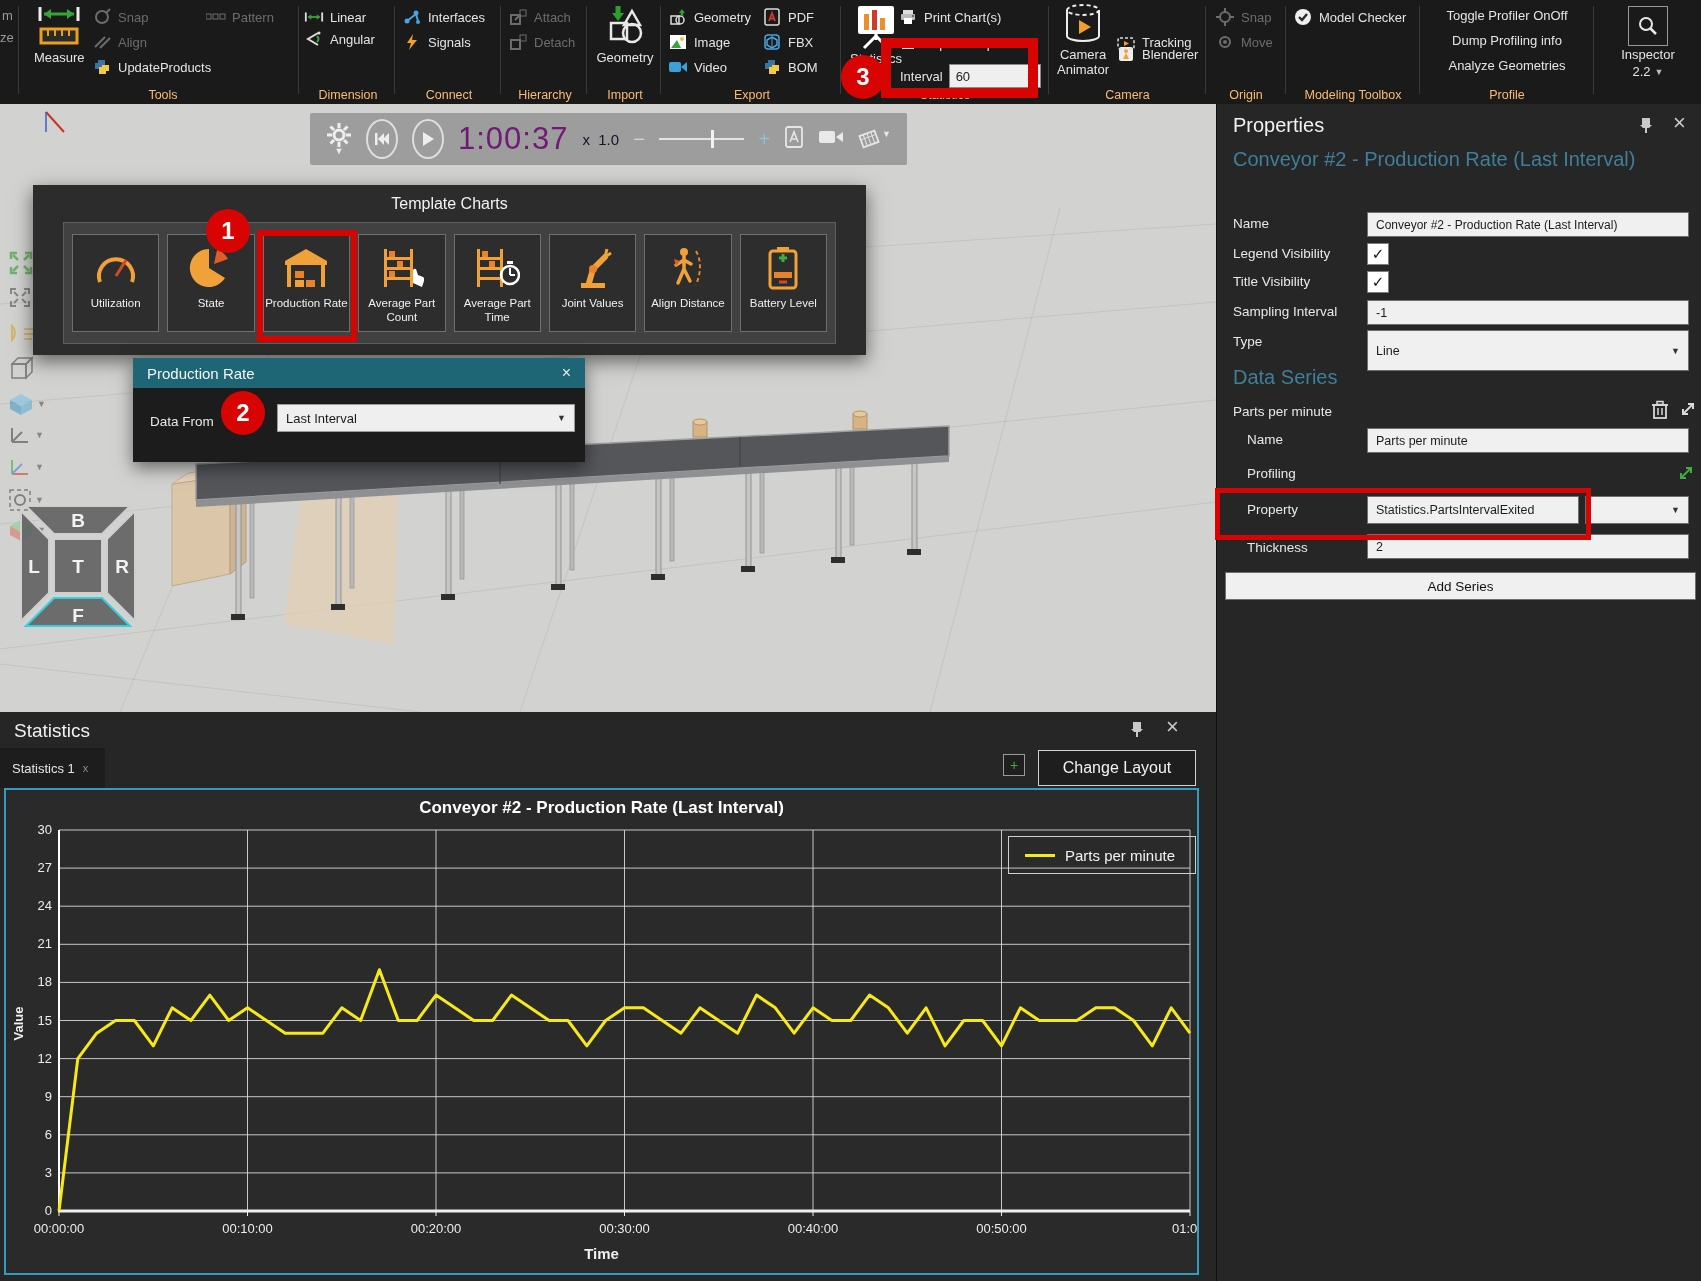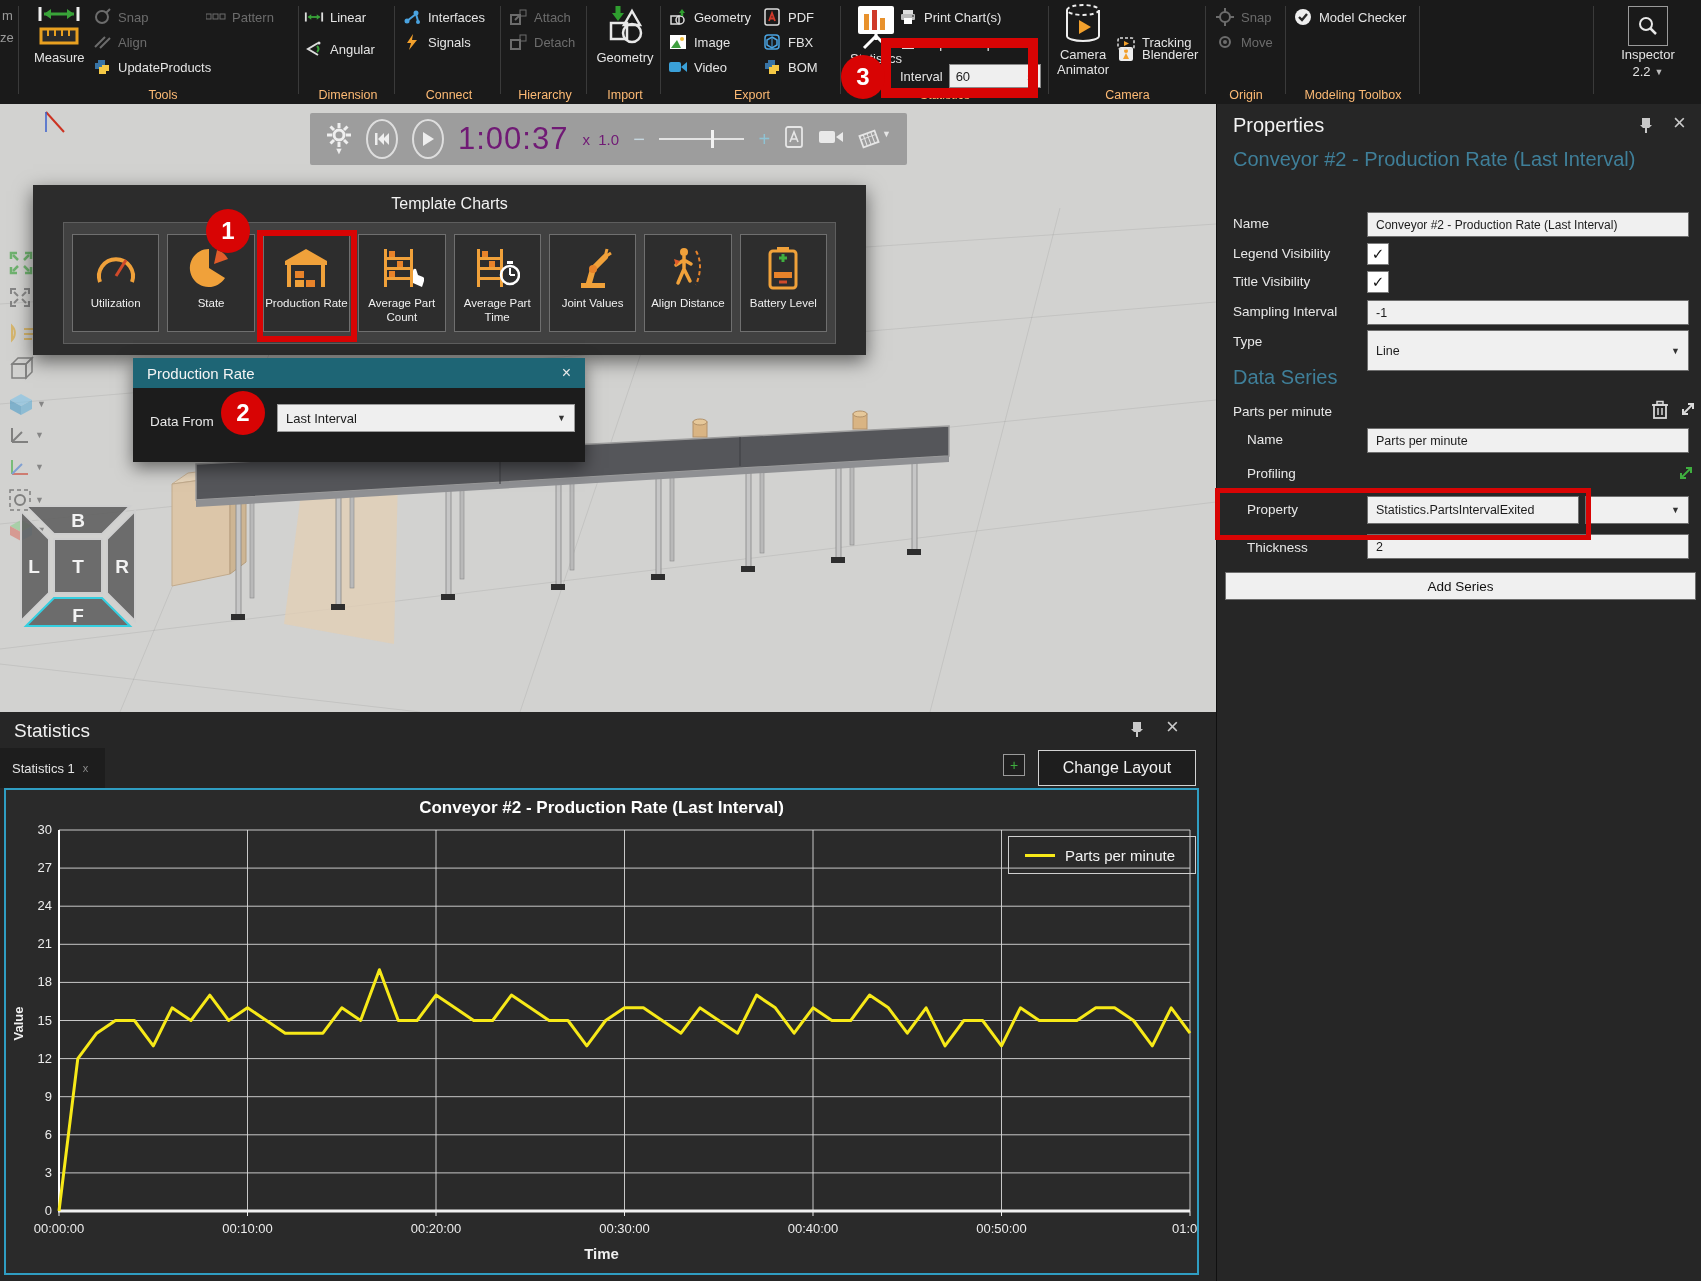--- a/index.html
+++ b/index.html
@@ -21,21 +21,21 @@
   .redbox.thin{border-width:6px;}
   .redcirc{position:absolute;width:44px;height:44px;border-radius:50%;background:#d80404;color:#fff;
            display:flex;align-items:center;justify-content:center;font-size:24px;font-weight:bold;z-index:31;}
   
   #viewport{position:absolute;left:0;top:104px;width:1216px;height:608px;background:#d2d2d0;overflow:hidden;}
   
   #playbar{position:absolute;left:310px;top:9px;width:597px;height:52px;background:#9d9d9d;border-radius:2px;
            display:flex;align-items:center;gap:14px;padding:0 16px;box-sizing:border-box;color:#e9e9e9;}
   .pcirc{width:36px;height:36px;border:2px solid #dedede;border-radius:50%;display:flex;align-items:center;justify-content:center;color:#eee;}
   #pb-time{font-size:31px;color:#701a75;font-weight:300;letter-spacing:1px;}
-  #pb-speed{font-size:15px;color:#701a75;}
+  #pb-speed{font-size:15px;color:#0f172a;}
   .slider{width:110px;height:2px;background:#e3e3e3;position:relative;}
   .slider .thumb{position:absolute;left:52px;top:-8px;width:3px;height:18px;background:#f2f2f2;}
   
   #tcpopup{position:absolute;left:33px;top:81px;width:833px;height:170px;background:#2c2c2c;
            box-shadow:0 6px 18px rgba(0,0,0,.55);z-index:5;}
   #tcpopup .tctitle{position:absolute;top:10px;width:100%;text-align:center;font-size:16px;color:#f2f2f2;}
   #tcpanel{position:absolute;left:30px;top:37px;width:773px;height:122px;background:#414141;border:1px solid #5e5e5e;
            display:flex;align-items:center;gap:8px;padding:0 8px;box-sizing:border-box;}
   .tc-btn{position:relative;width:88px;height:98px;background:#2d2d2d;border:1px solid #6f6f6f;color:#f0f0f0;
           display:flex;flex-direction:column;align-items:center;justify-content:flex-start;padding-top:10px;box-sizing:border-box;}
@@ -163,21 +163,21 @@
             <svg width="22" height="14" viewBox="0 0 22 14">
               <line x1="2" y1="2" x2="2" y2="12" stroke="#ddd" stroke-width="2"></line>
               <line x1="20" y1="2" x2="20" y2="12" stroke="#ddd" stroke-width="2"></line>
               <line x1="5" y1="7" x2="17" y2="7" stroke="#39a339" stroke-width="2"></line>
               <polygon points="4,7 8,4 8,10" fill="#39a339"></polygon>
               <polygon points="18,7 14,4 14,10" fill="#39a339"></polygon>
             </svg>
           </span>
         <span>Linear</span>
       </div>
-      <div class="rb" style="left:2px;top:40px;">
+      <div class="rb" style="left:2px;top:30px;">
         <span class="ricon">
             <svg width="20" height="18" viewBox="0 0 20 18">
               <path d="M14 3 L4 9 L14 15" fill="none" stroke="#ddd" stroke-width="2"></path>
               <path d="M13 6 Q16 9 13 12" fill="none" stroke="#39a339" stroke-width="2"></path>
               <circle cx="15" cy="3" r="1.5" fill="#ddd"></circle>
             </svg>
           </span>
         <span>Angular</span>
       </div>
       <div class="gl">Dimension</div>
@@ -427,20 +427,32 @@
               <circle cx="9" cy="9" r="8" fill="#efefef"></circle>
               <path d="M5 9 l3 3 l5 -6" stroke="#2a2a2a" stroke-width="2.4" fill="none"></path>
             </svg>
           </span>
         <span>Model Checker</span>
       </div>
       <div class="gl">Modeling Toolbox</div>
     </div>
     <div class="rdiv" style="left:1419px;"></div>
 
+    <div class="rgroup" style="left:1421px;width:172px;">
+      <div class="rb" style="left:0;top:8px;width:172px;justify-content:center;">
+          <span>Toggle Profiler OnOff</span>
+        </div>
+      <div class="rb" style="left:0;top:33px;width:172px;justify-content:center;">
+          <span>Dump Profiling info</span>
+        </div>
+      <div class="rb" style="left:0;top:58px;width:172px;justify-content:center;">
+          <span>Analyze Geometries</span>
+        </div>
+      <div class="gl">Profile</div>
+    </div>
     <div class="rdiv" style="left:1593px;"></div>
 
     <div class="rgroup" style="left:1595px;width:106px;">
       <div class="bigbtn" style="left:18px;top:6px;width:70px;">
         <span style="width:38px;height:38px;border:1px solid #9a9a9a;display:flex;align-items:center;justify-content:center;">
           <svg width="24" height="24" viewBox="0 0 24 24">
               <circle cx="10" cy="10" r="6" fill="none" stroke="#e8e8e8" stroke-width="2"></circle>
               <line x1="14.5" y1="14.5" x2="20" y2="20" stroke="#e8e8e8" stroke-width="2.5"></line>
             </svg>
         </span>

